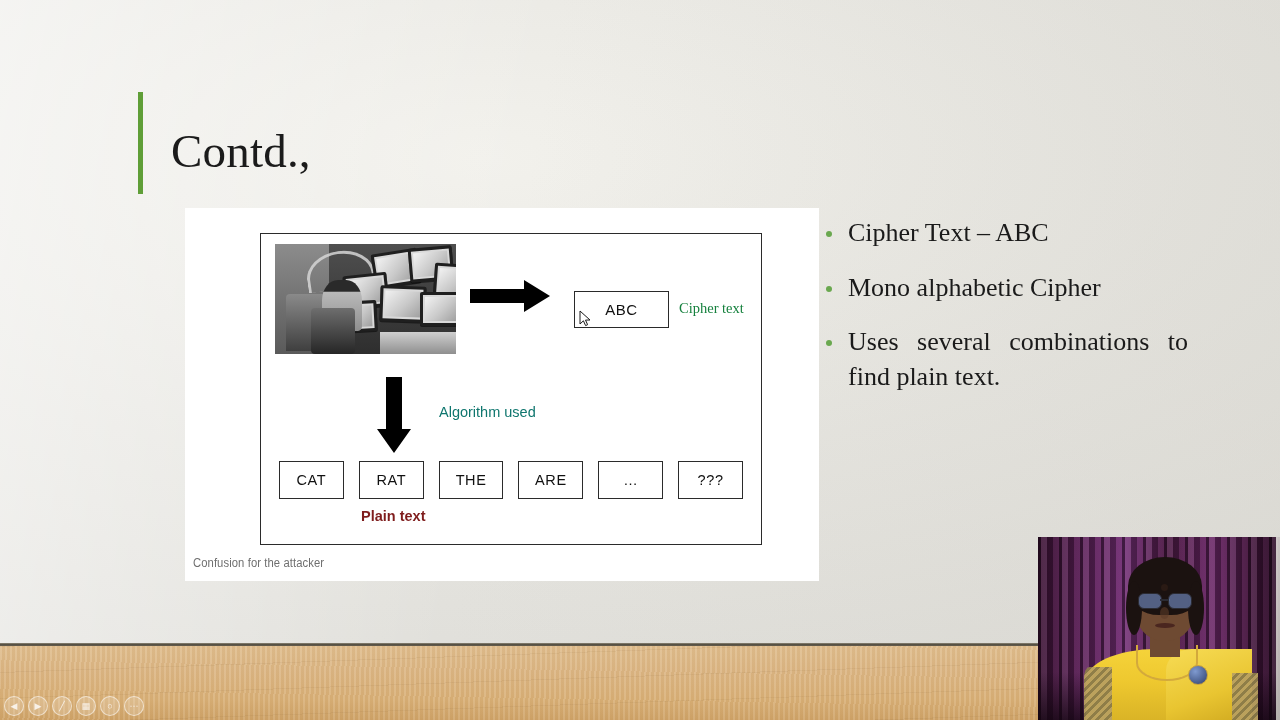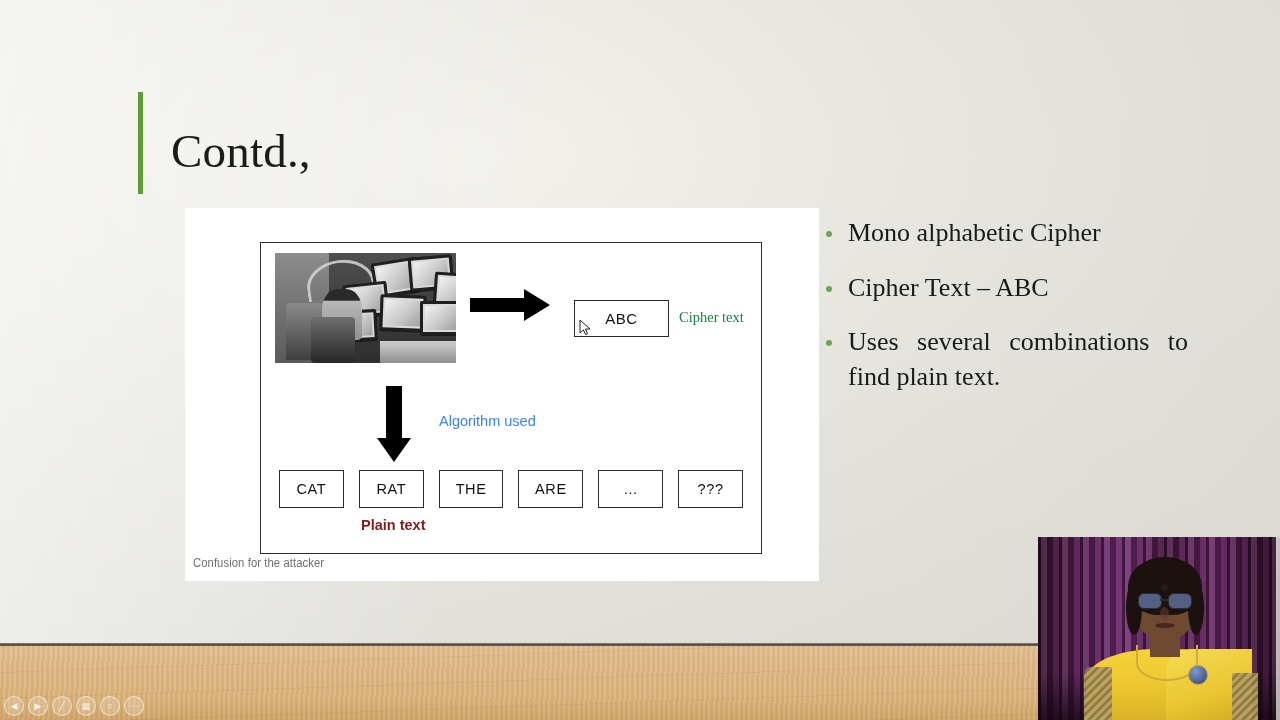--- a/index.html
+++ b/index.html
@@ -38,21 +38,21 @@
     margin-left:28px;font-size:47px;line-height:1;color:#1b1b1b;
     font-family:"Liberation Serif",serif;letter-spacing:.2px;margin-top:16px;white-space:nowrap;
   }
 
   
   #picture-panel{
     position:absolute;left:185px;top:208px;width:634px;height:373px;
     background:#ffffff;
   }
   #diagram-frame{
-    position:absolute;left:75px;top:34px;width:500px;height:310px;
+    position:absolute;left:75px;top:25px;width:500px;height:310px;
     border:1.6px solid #2b2b2b;background:#ffffff;text-align:center;
   }
 
   
   #attacker-photo{
     position:absolute;left:14px;top:10px;width:181px;height:110px;
     background:linear-gradient(180deg,#6d6d6d 0%,#5c5c5c 30%,#4a4a4a 65%,#3a3a3a 100%);
     overflow:hidden;border:0;
   }
   #attacker-photo .wallL{position:absolute;left:0;top:0;width:30%;height:100%;
@@ -77,21 +77,21 @@
     background:linear-gradient(180deg,#cfcfcf,#8f8f8f);}
 
   .arrow-right{
     position:absolute;left:209px;top:46px;width:80px;height:32px;
   }
   .arrow-down{
     position:absolute;left:116px;top:143px;width:34px;height:76px;
   }
   #algorithm-label{
     position:absolute;left:178px;top:170px;font-family:"Liberation Sans",sans-serif;
-    font-size:14.5px;color:#3b82f6;font-weight:500;
+    font-size:14.5px;color:#0f766e;font-weight:500;
   }
 
   #cipher-box{
     position:absolute;left:313px;top:57px;width:93px;height:35px;
     border:1.5px solid #2a2a2a;background:#fff;
     display:flex;align-items:center;justify-content:center;
     font-family:"Liberation Sans",sans-serif;font-size:15px;color:#111;letter-spacing:.5px;
   }
   #cipher-label{
     position:absolute;left:418px;top:66px;font-family:Liberation Serif, serif;
@@ -272,25 +272,25 @@
       </div>
       <div id="plaintext-label">Plain text</div>
     </div>
 
     <div id="panel-caption">Confusion for the attacker</div>
   </div>
 
   <div id="bullets">
     <div class="bullet-row">
       <div class="bullet-dot"></div>
-      <div class="bullet-text"> Mono alphabetic Cipher</div>
+      <div class="bullet-text">Cipher Text – ABC</div>
     </div>
     <div class="bullet-row">
       <div class="bullet-dot"></div>
-      <div class="bullet-text">Cipher Text – ABC</div>
+      <div class="bullet-text"> Mono alphabetic Cipher</div>
     </div>
     <div class="bullet-row">
       <div class="bullet-dot"></div>
       <div class="bullet-text justify">Uses several combinations to find plain text.</div>
     </div>
   </div>
 
   <div id="webcam">
     <div id="curtain"></div>
     <div id="curtain-bottom"></div>

